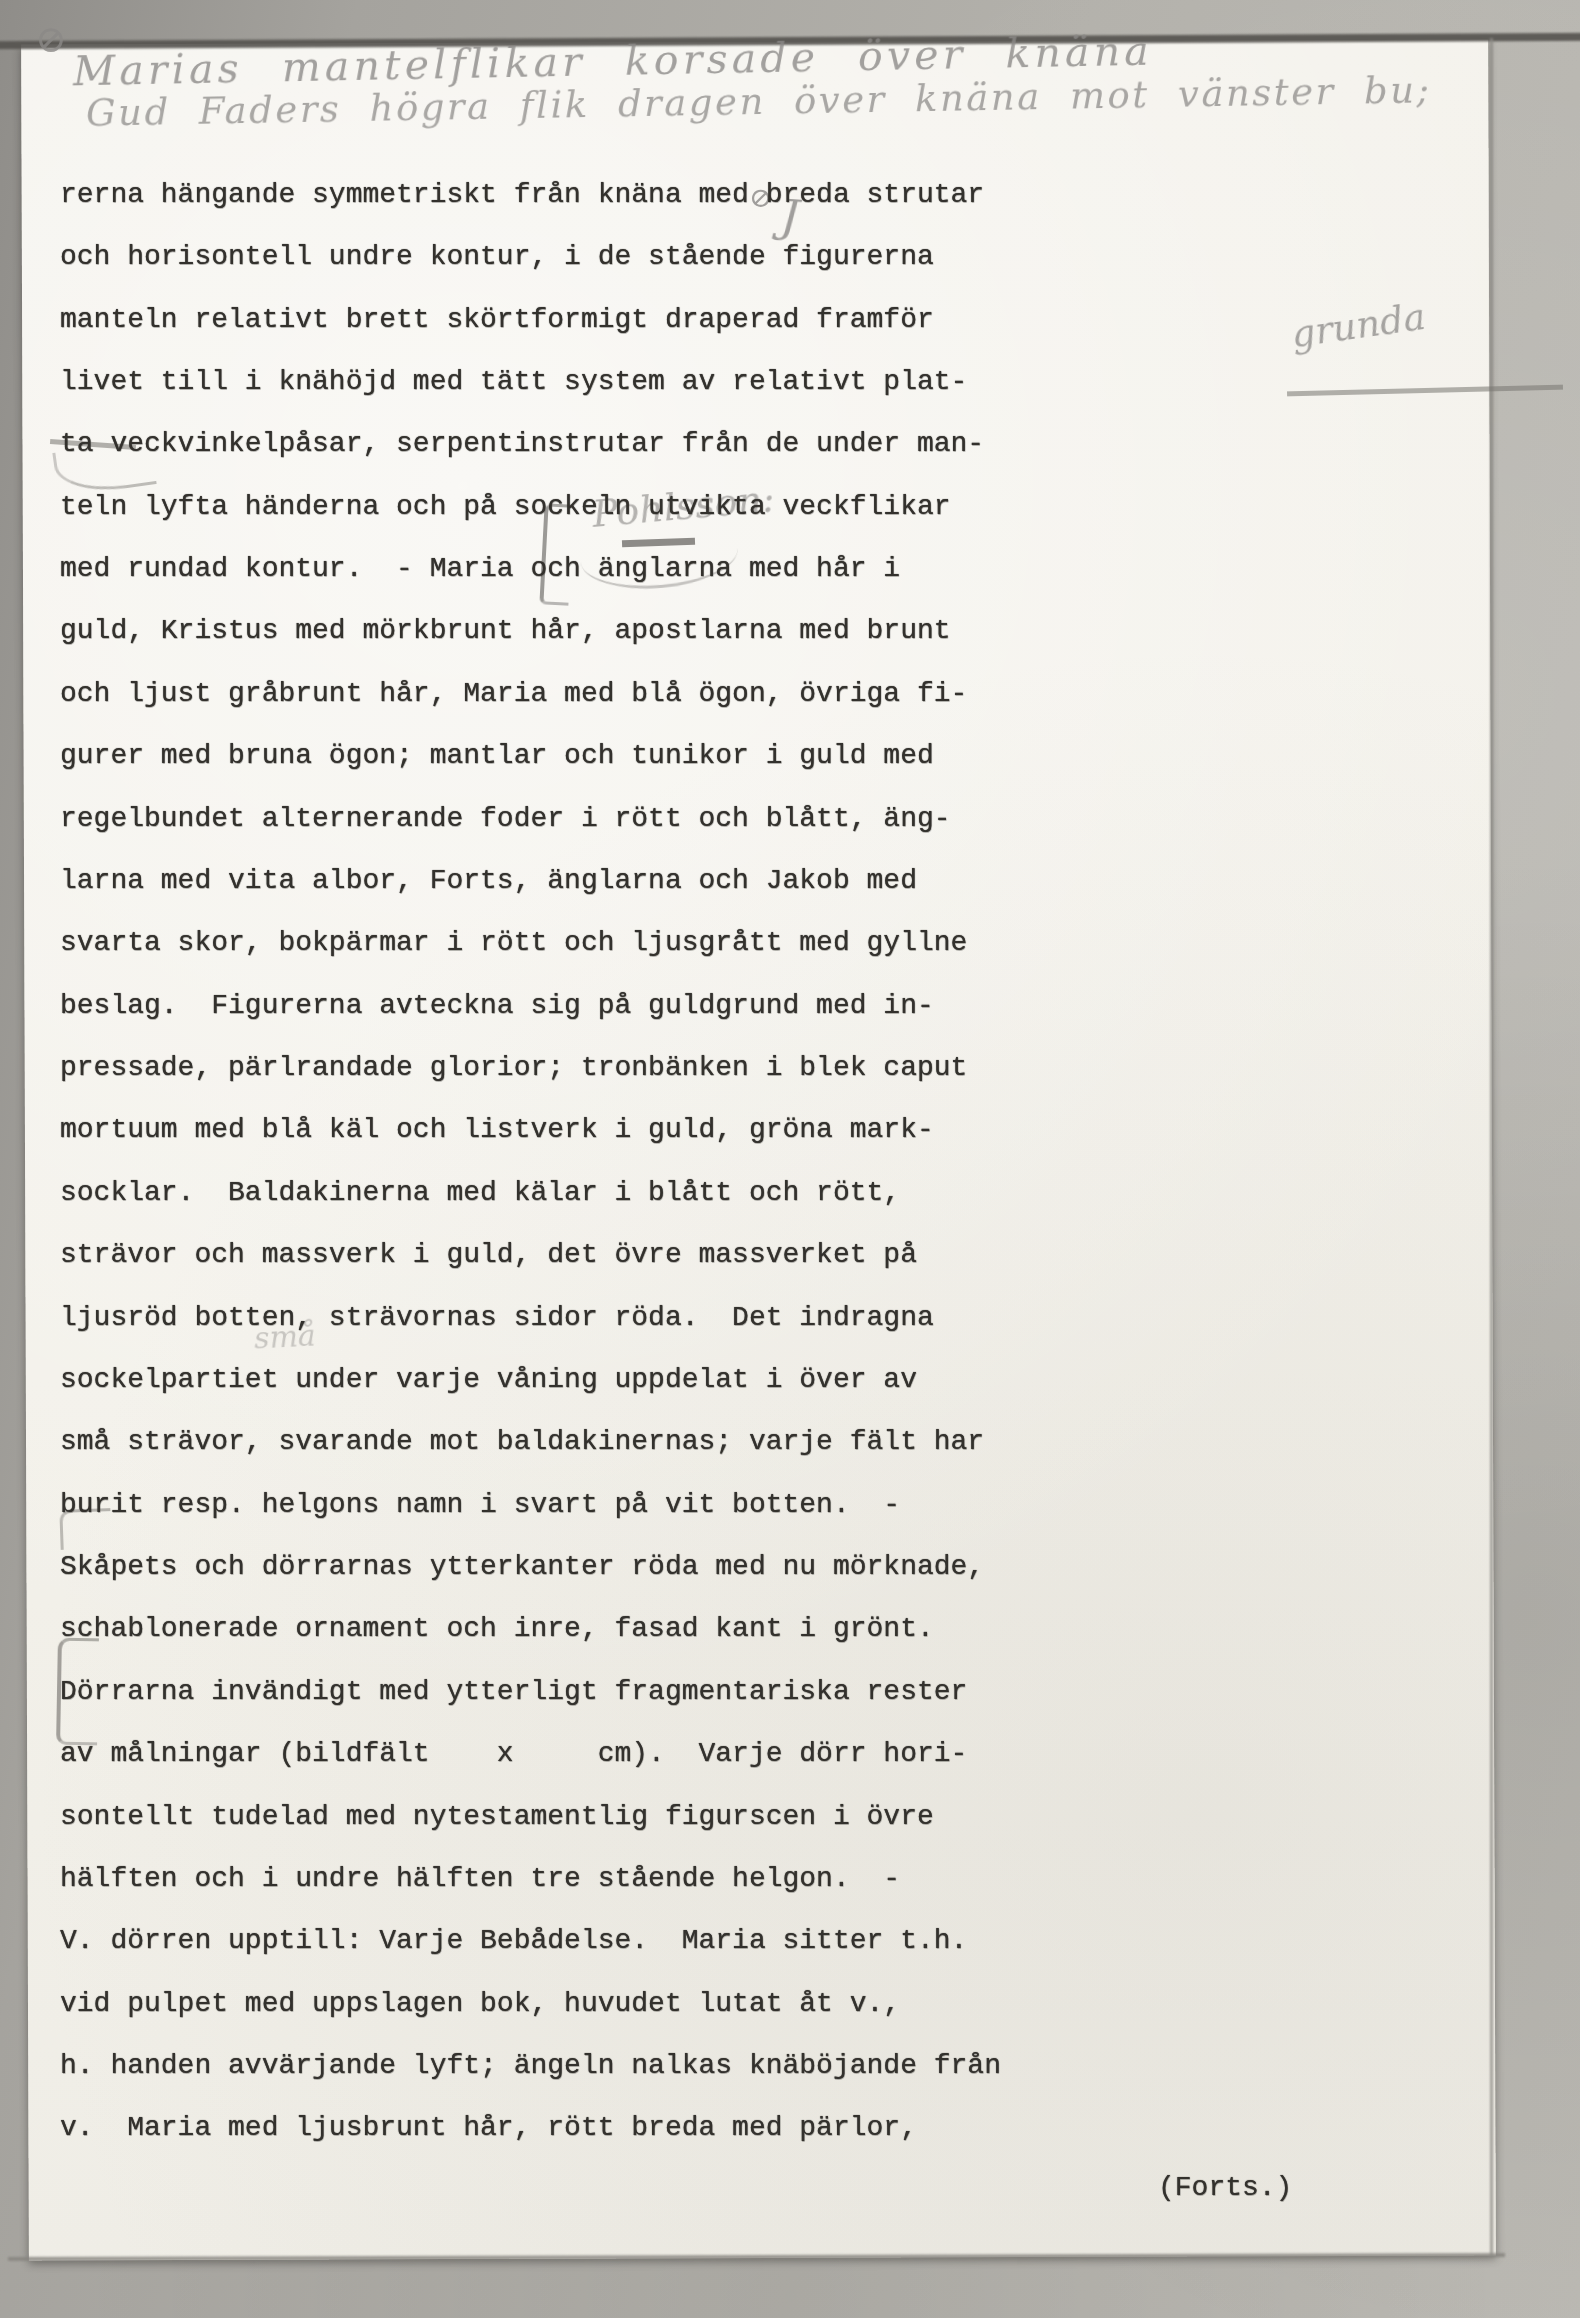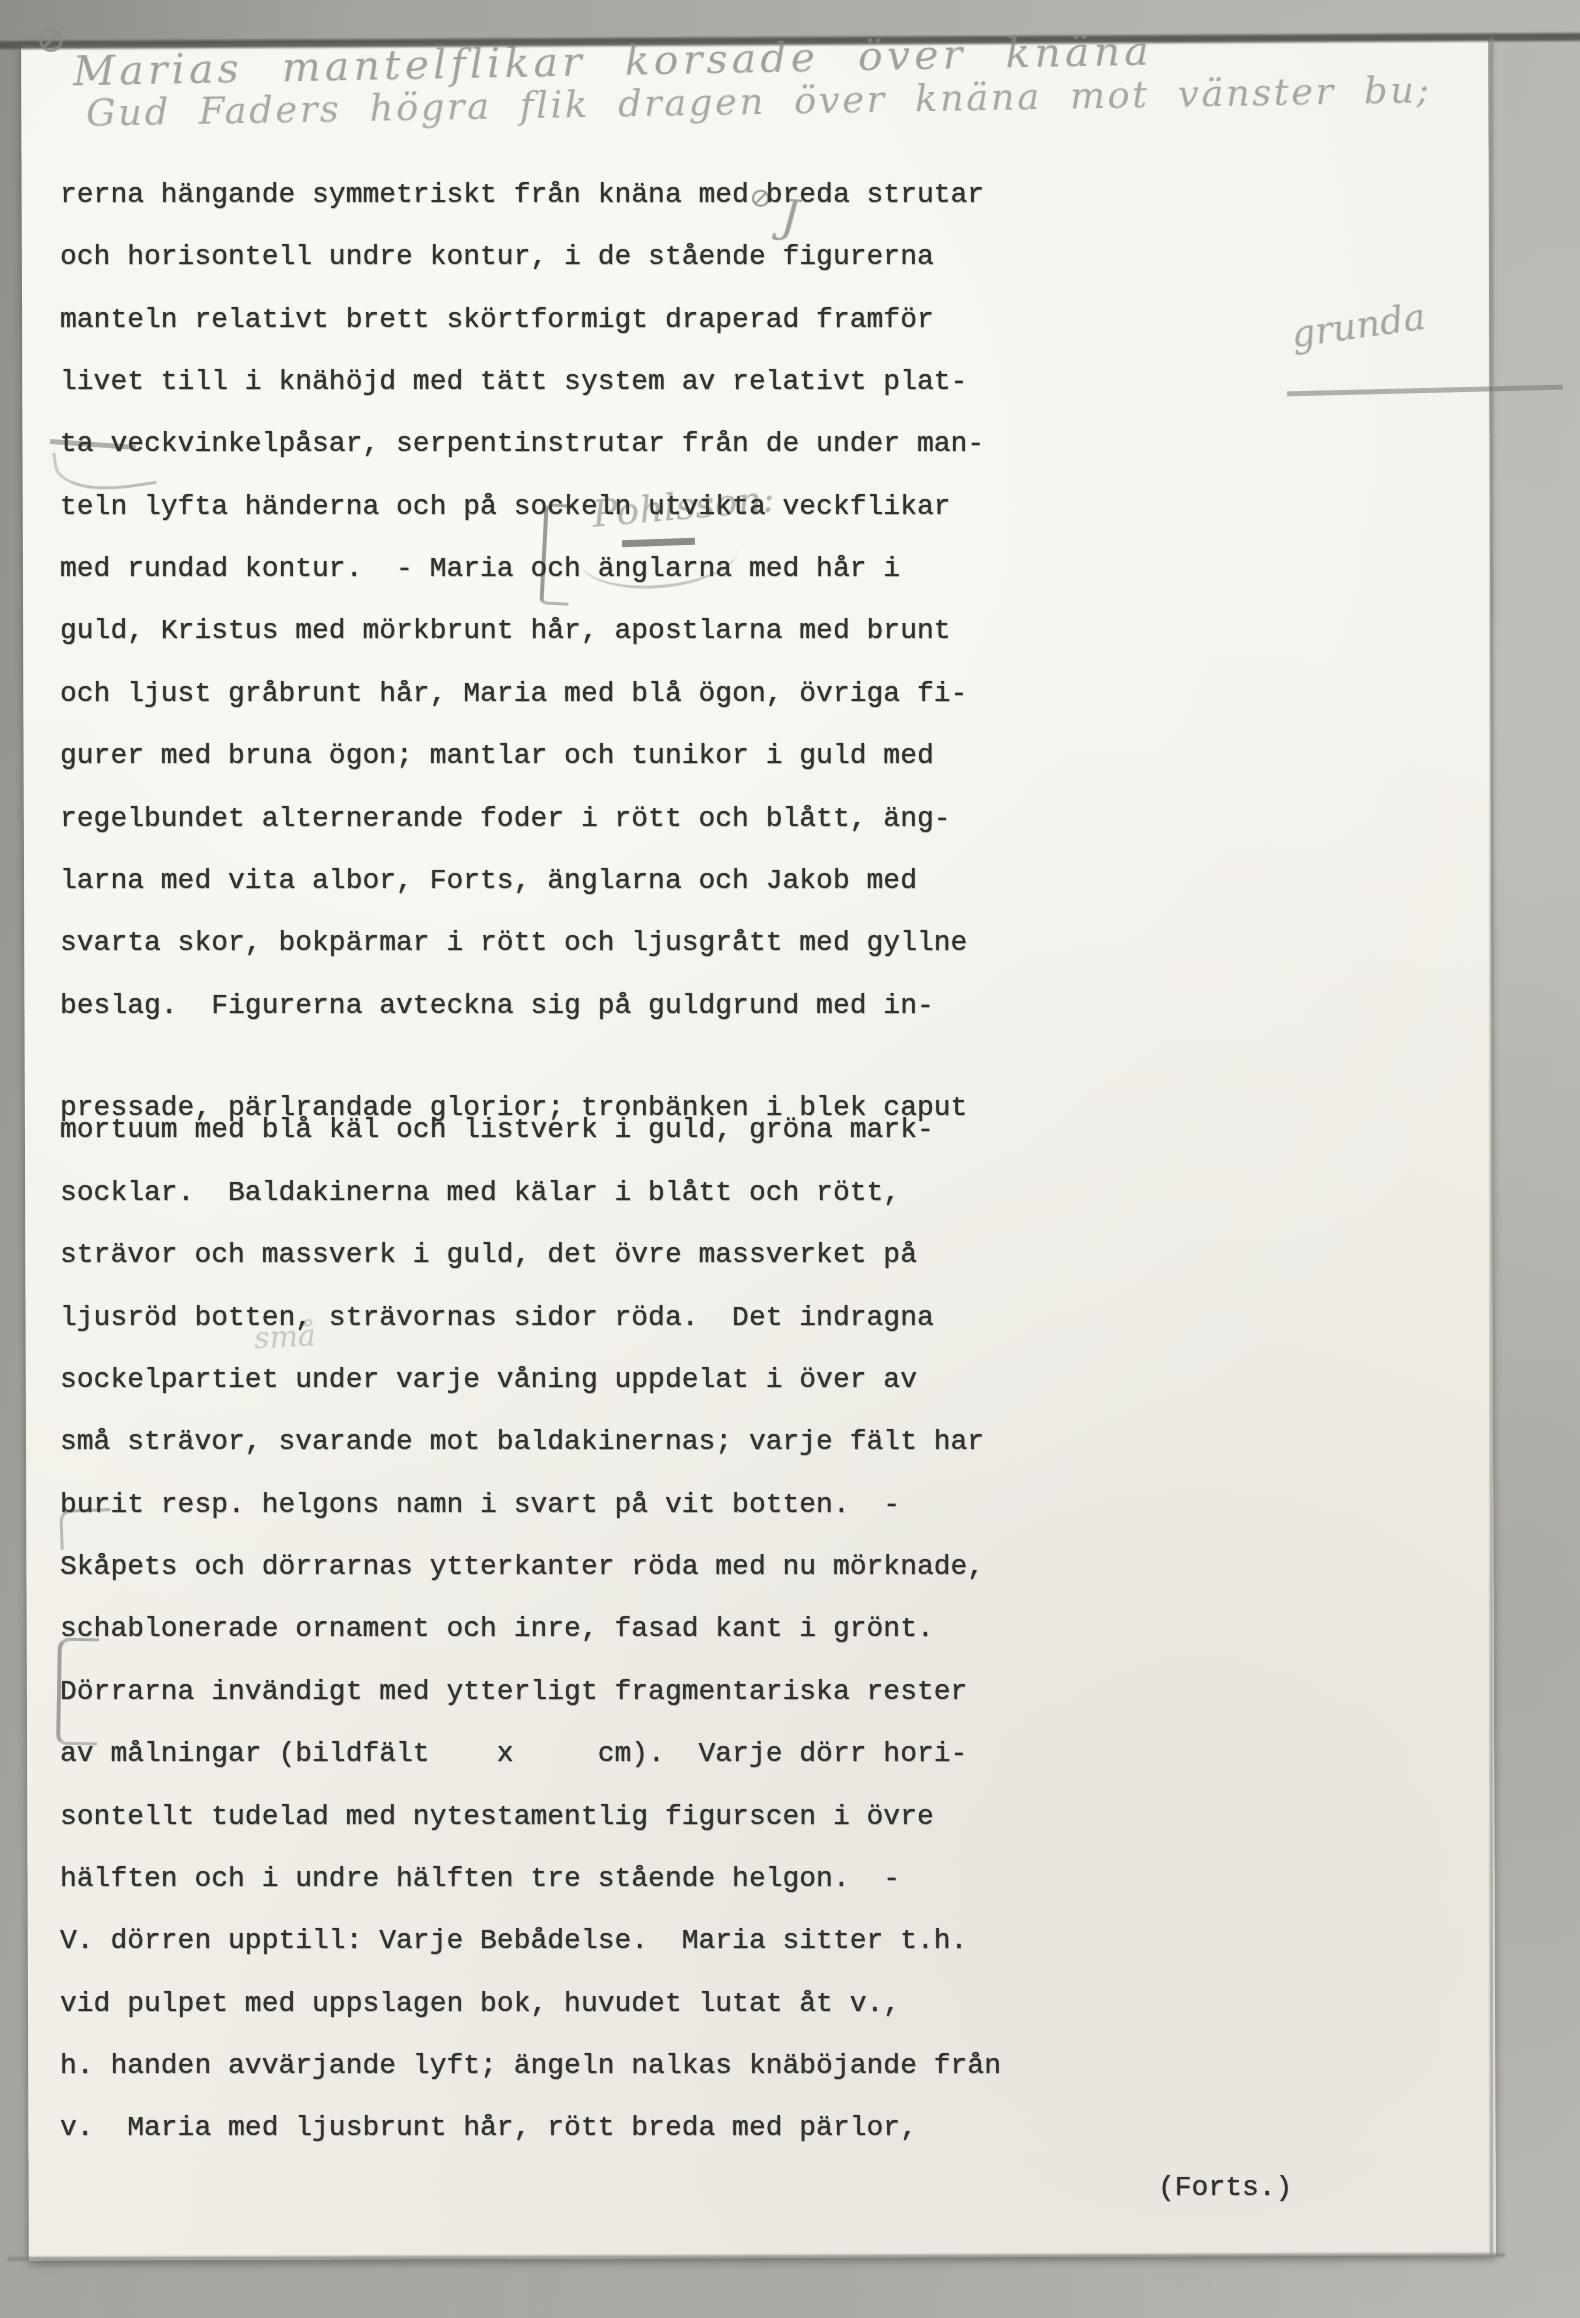--- a/index.html
+++ b/index.html
@@ -127,21 +127,21 @@
 <div class="tline" style="top:418px">ta veckvinkelpåsar, serpentinstrutar från de under man-</div>
 <div class="tline" style="top:481px">teln lyfta händerna och på sockeln utvikta veckflikar</div>
 <div class="tline" style="top:543px">med rundad kontur.  - Maria och änglarna med hår i</div>
 <div class="tline" style="top:605px">guld, Kristus med mörkbrunt hår, apostlarna med brunt</div>
 <div class="tline" style="top:668px">och ljust gråbrunt hår, Maria med blå ögon, övriga fi-</div>
 <div class="tline" style="top:730px">gurer med bruna ögon; mantlar och tunikor i guld med</div>
 <div class="tline" style="top:793px">regelbundet alternerande foder i rött och blått, äng-</div>
 <div class="tline" style="top:855px">larna med vita albor, Forts, änglarna och Jakob med</div>
 <div class="tline" style="top:917px">svarta skor, bokpärmar i rött och ljusgrått med gyllne</div>
 <div class="tline" style="top:980px">beslag.  Figurerna avteckna sig på guldgrund med in-</div>
-<div class="tline" style="top:1082px">pressade, pärlrandade glorior; tronbänken i blek caput</div>
+<div class="tline" style="top:1042px">pressade, pärlrandade glorior; tronbänken i blek caput</div>
 <div class="tline" style="top:1104px">mortuum med blå käl och listverk i guld, gröna mark-</div>
 <div class="tline" style="top:1167px">socklar.  Baldakinerna med kälar i blått och rött,</div>
 <div class="tline" style="top:1229px">strävor och massverk i guld, det övre massverket på</div>
 <div class="tline" style="top:1292px">ljusröd botten, strävornas sidor röda.  Det indragna</div>
 <div class="tline" style="top:1354px">sockelpartiet under varje våning uppdelat i över av</div>
 <div class="tline" style="top:1416px">små strävor, svarande mot baldakinernas; varje fält har</div>
 <div class="tline" style="top:1479px">burit resp. helgons namn i svart på vit botten.  -</div>
 <div class="tline" style="top:1541px">Skåpets och dörrarnas ytterkanter röda med nu mörknade,</div>
 <div class="tline" style="top:1603px">schablonerade ornament och inre, fasad kant i grönt.</div>
 <div class="tline" style="top:1666px">Dörrarna invändigt med ytterligt fragmentariska rester</div>

